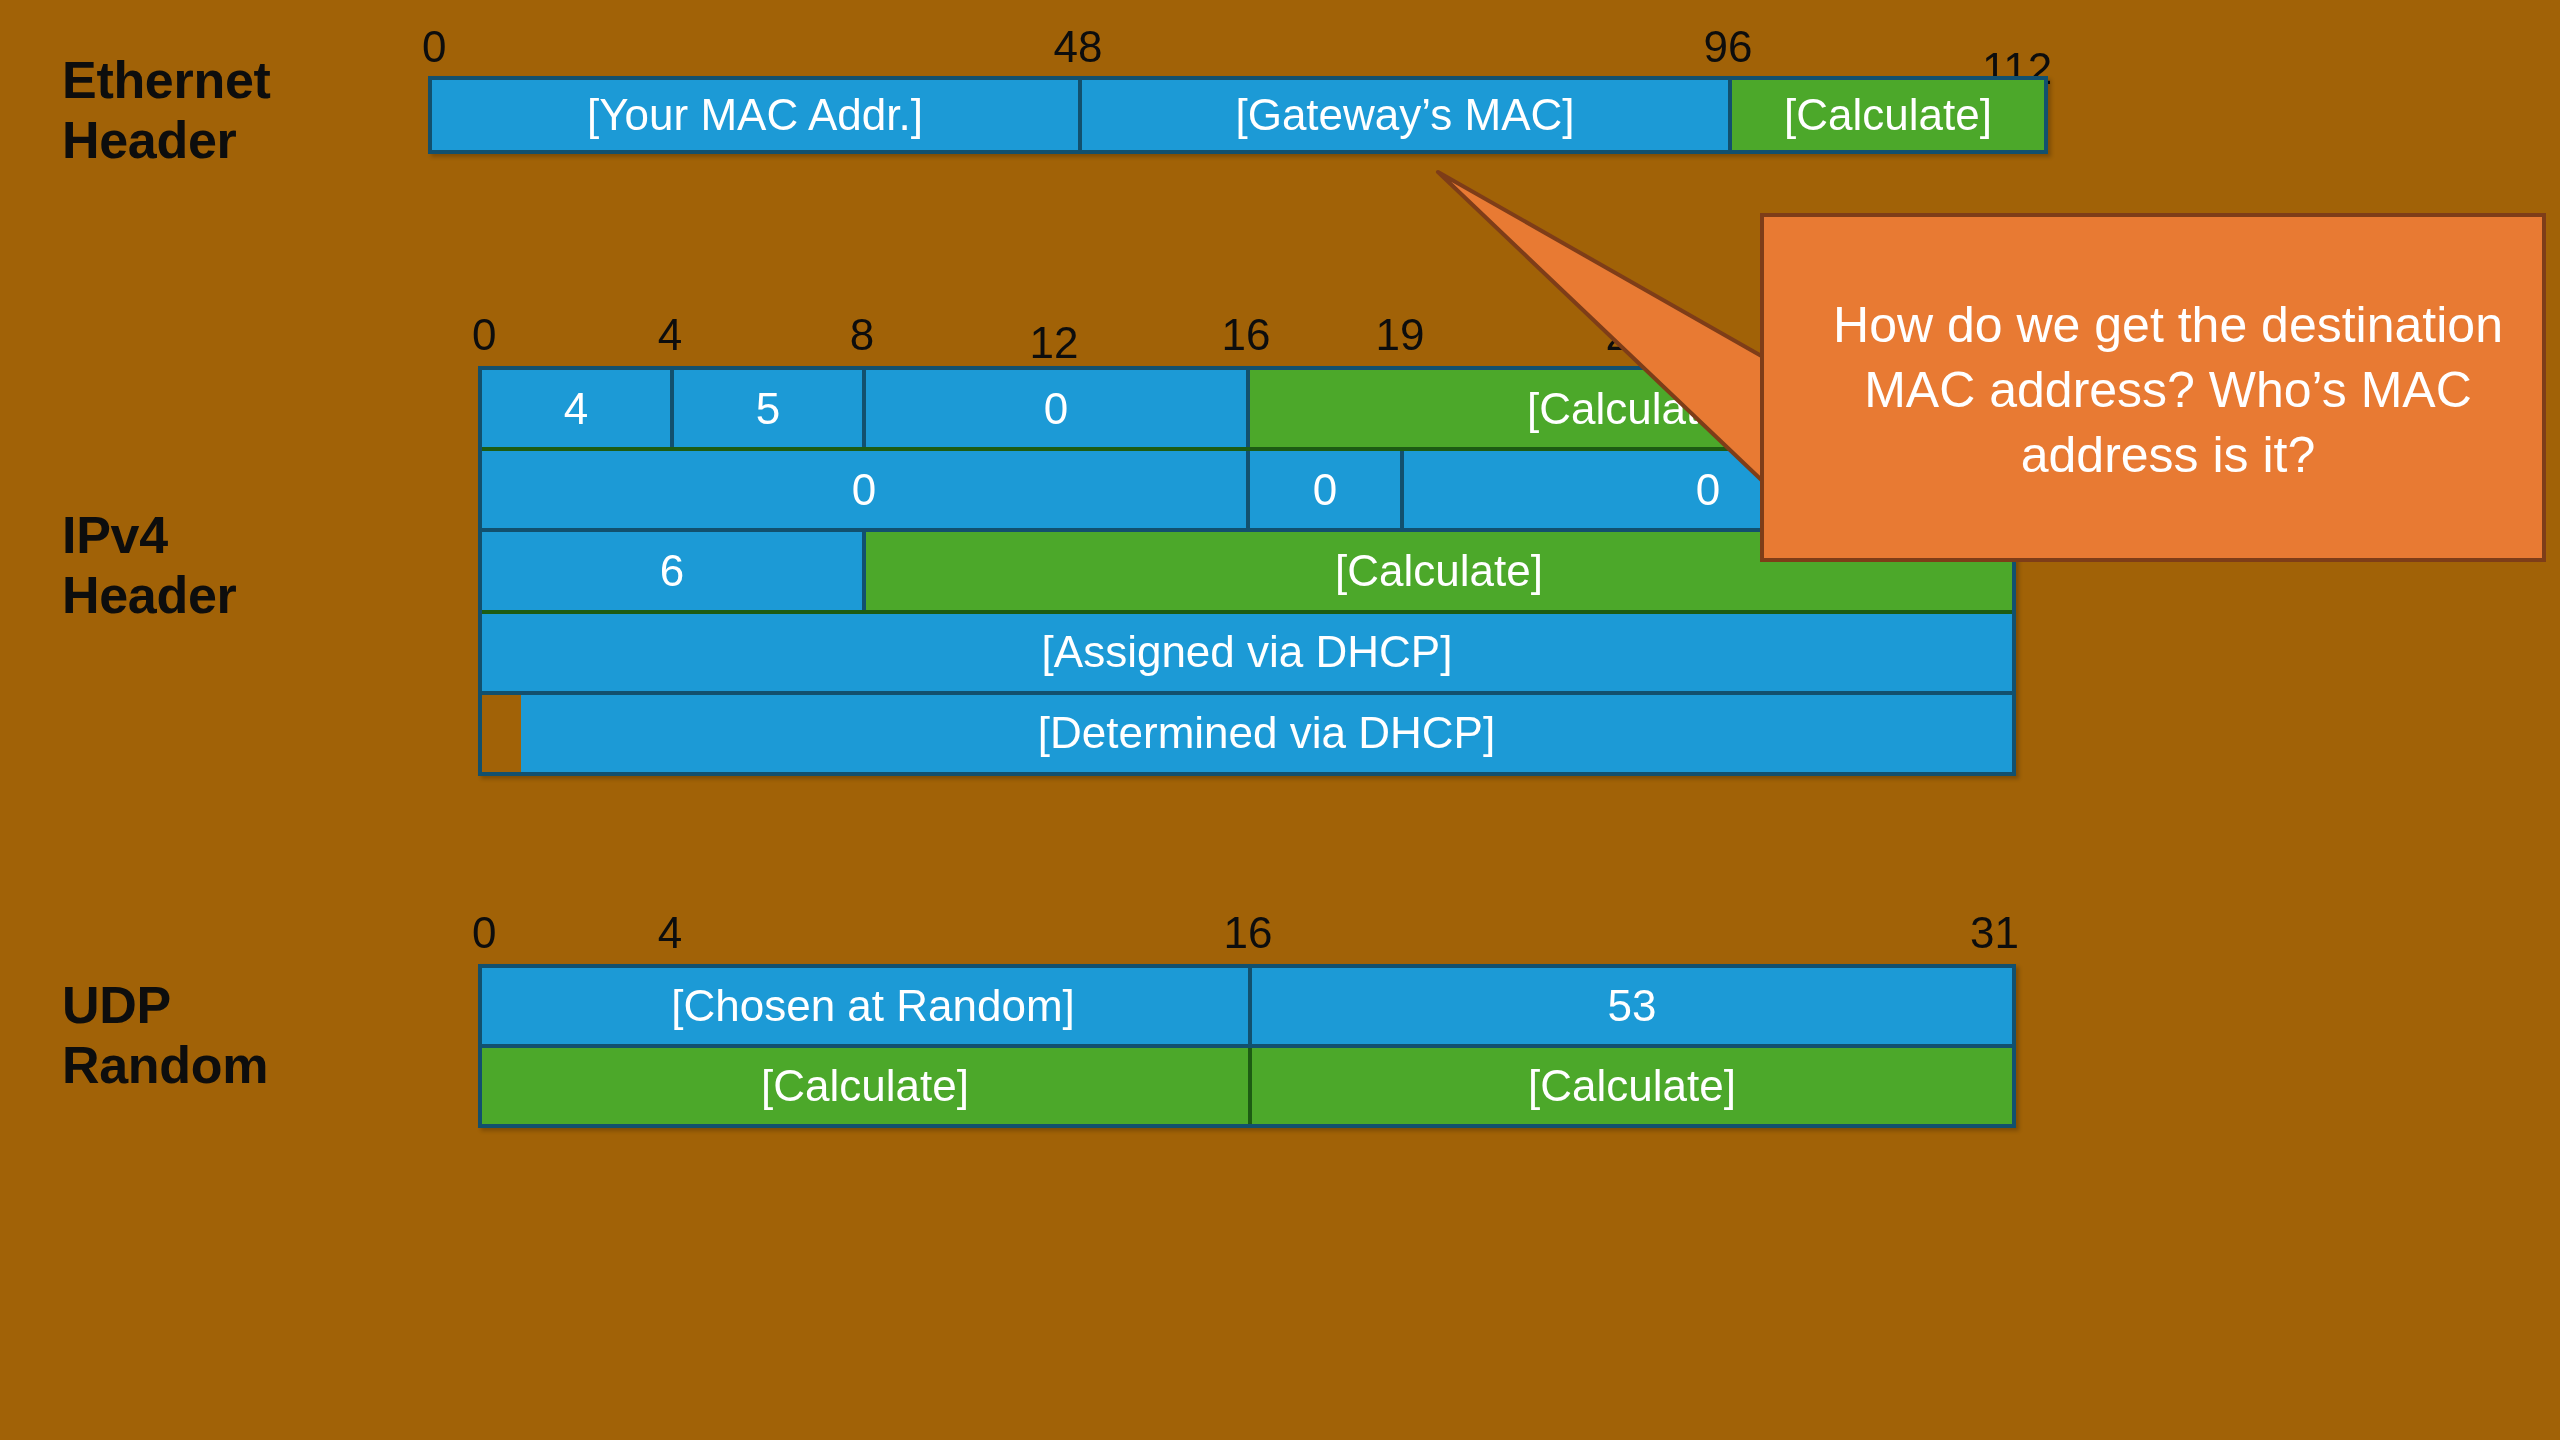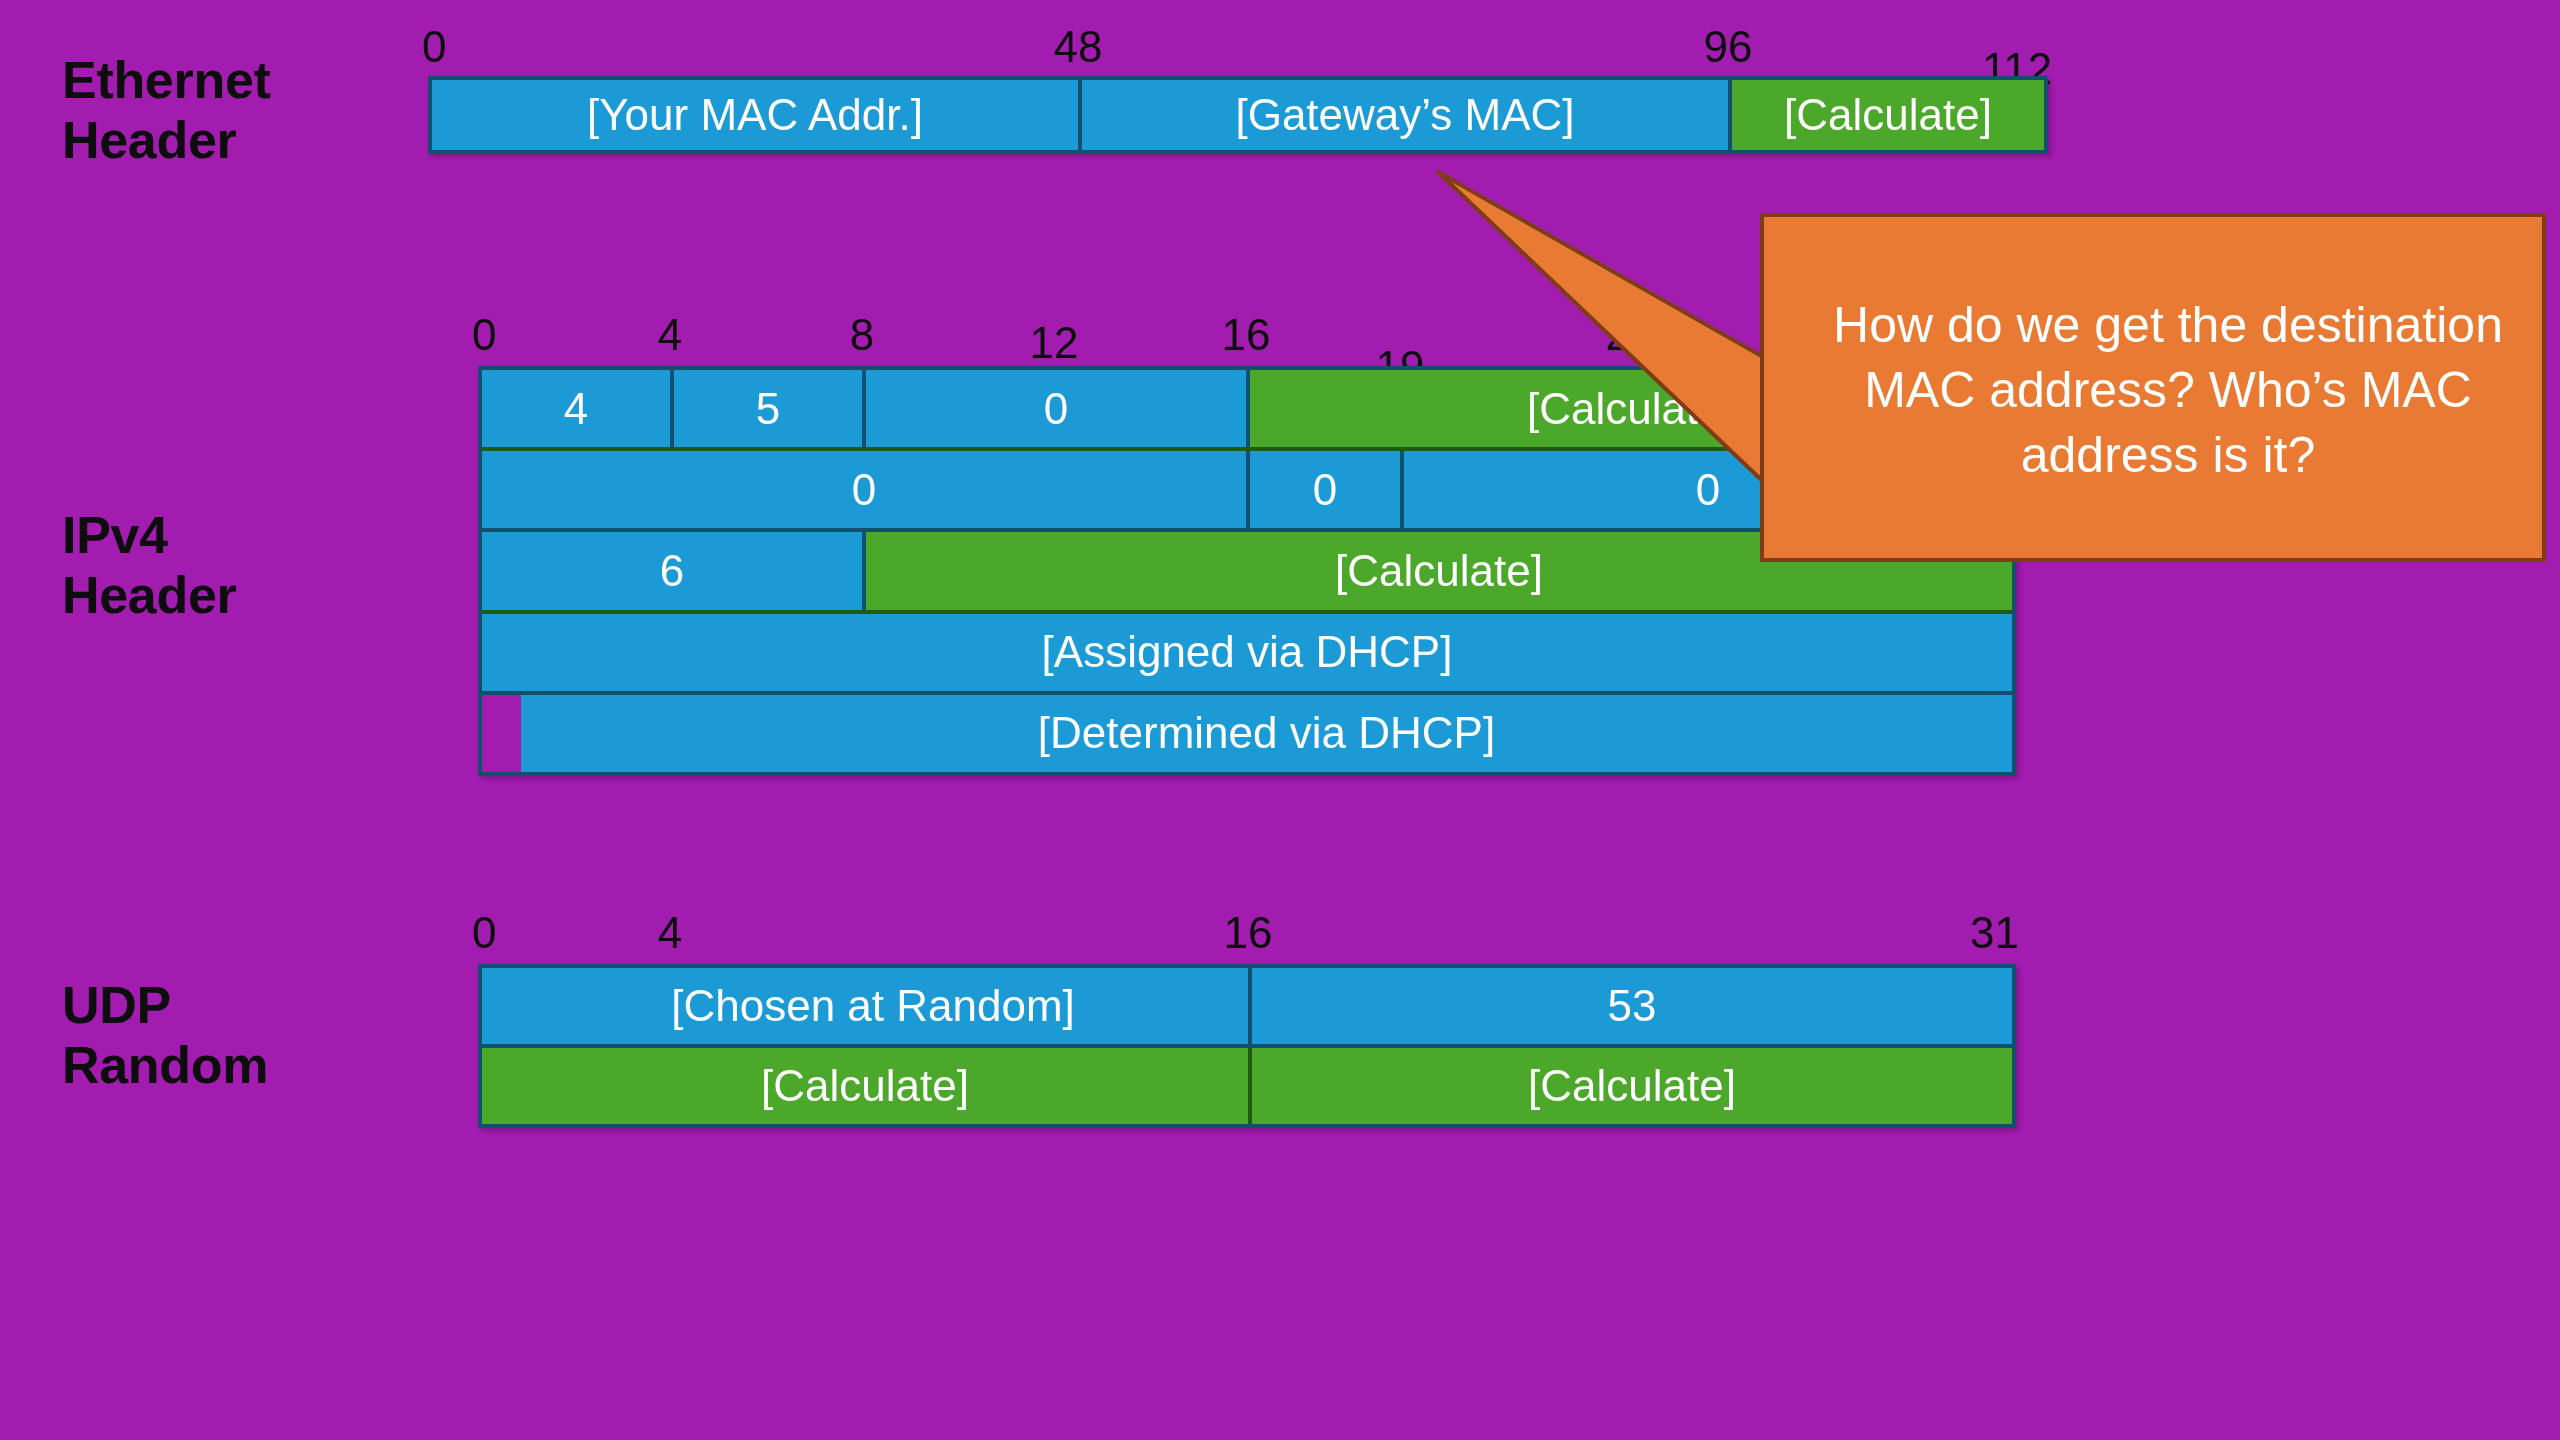--- a/index.html
+++ b/index.html
@@ -8,21 +8,21 @@
     background: #ffffff;
   }
   body {
     font-family: "Liberation Sans", sans-serif;
     -webkit-font-smoothing: antialiased;
   }
   #stage {
     position: relative;
     width: 2560px;
     height: 1440px;
-    background: #a21caf;
+    background: #a16207;
     overflow: hidden;
   }
 
   
   .section-label {
     position: absolute;
     font-weight: bold;
     color: #0d0d0d;
     font-size: 52px;
     line-height: 1.16;
@@ -137,21 +137,21 @@
 
   <div class="section-label" id="label-ipv4">IPv4
 Header</div>
 
   <div class="ruler" id="ruler-ipv4" style="left:478px; top:310px; width:1538px;">
     <span class="tick start" style="left:0px;">0</span>
     <span class="tick" style="left:192px;">4</span>
     <span class="tick" style="left:384px;">8</span>
     <span class="tick" style="left:576px;margin-top:8px;">12</span>
     <span class="tick" style="left:768px;">16</span>
-    <span class="tick" style="left:922px;margin-top:32px;">19</span>
+    <span class="tick" style="left:922px;">19</span>
     <span class="tick" style="left:1152px;">24</span>
   </div>
 
   <div class="hdr" id="hdr-ipv4" style="left:478px; top:366px; width:1538px; height:410px;">
 
     <div class="row greenrow">
       <div class="cell blue" style="flex:0 0 192px;">4</div>
       <div class="cell blue" style="flex:0 0 192px;">5</div>
       <div class="cell blue" style="flex:0 0 384px;">0</div>
       <div class="cell green" style="flex:1 1 auto;">[Calculate]</div>

